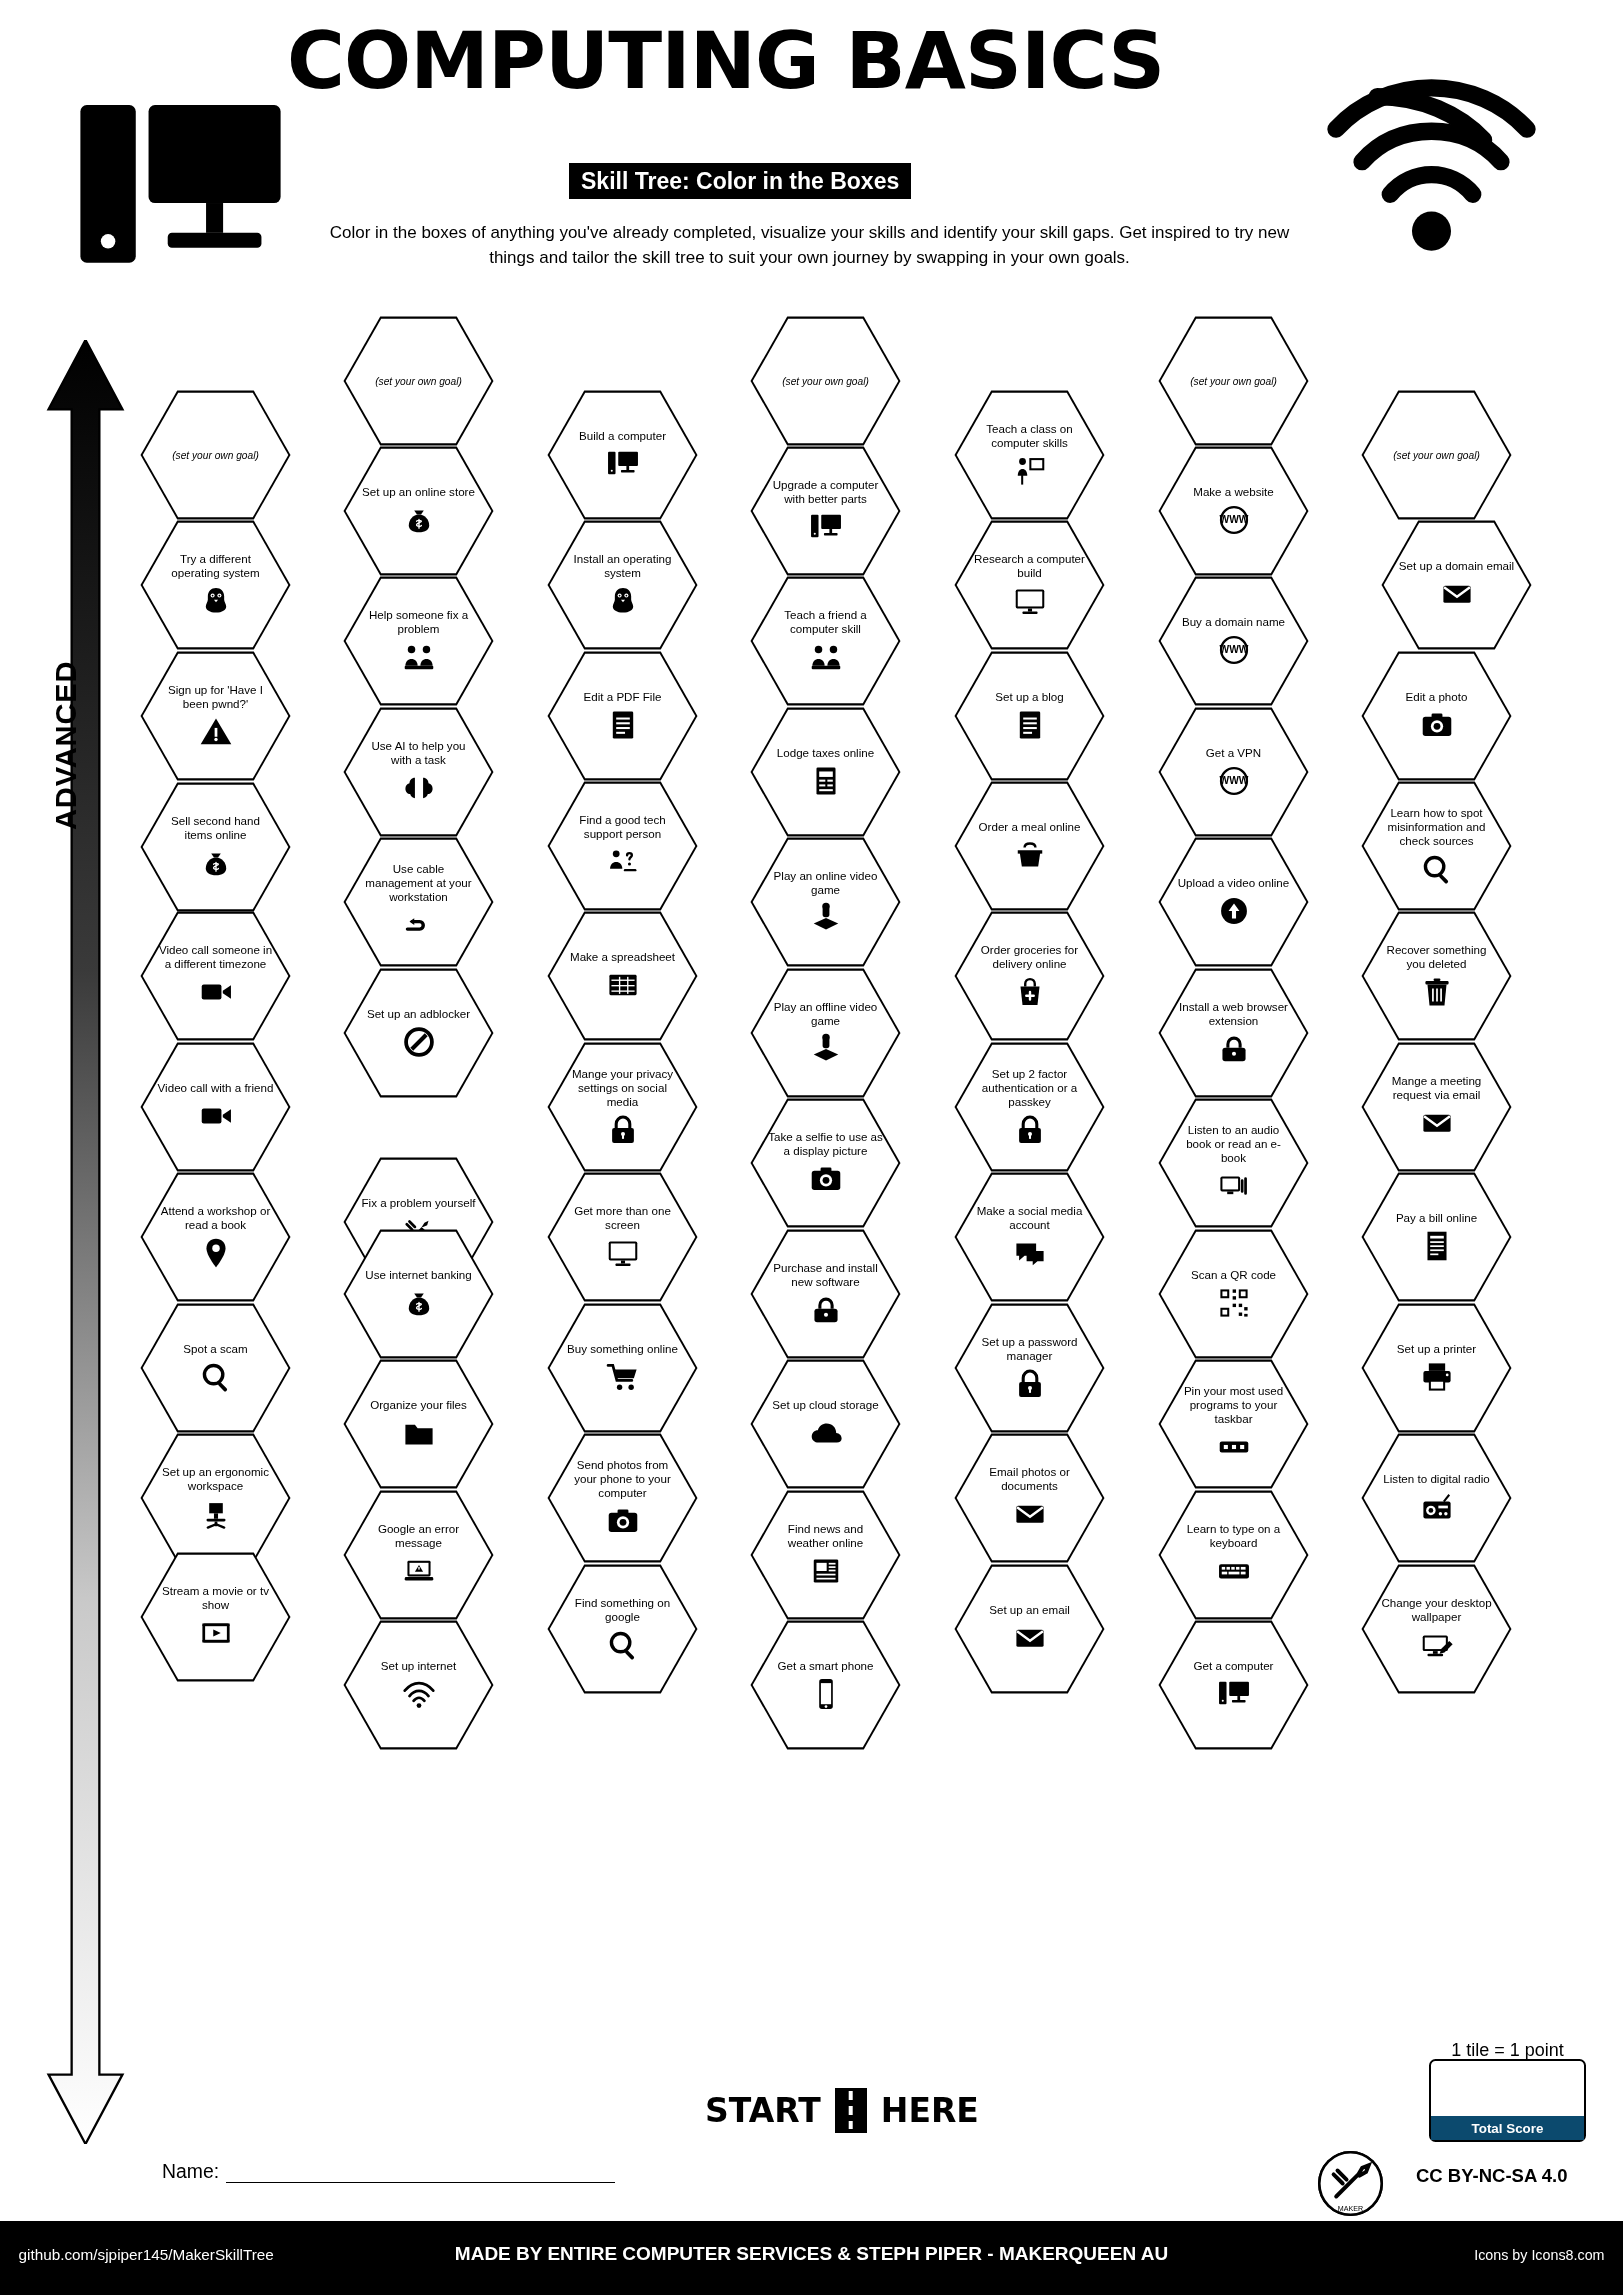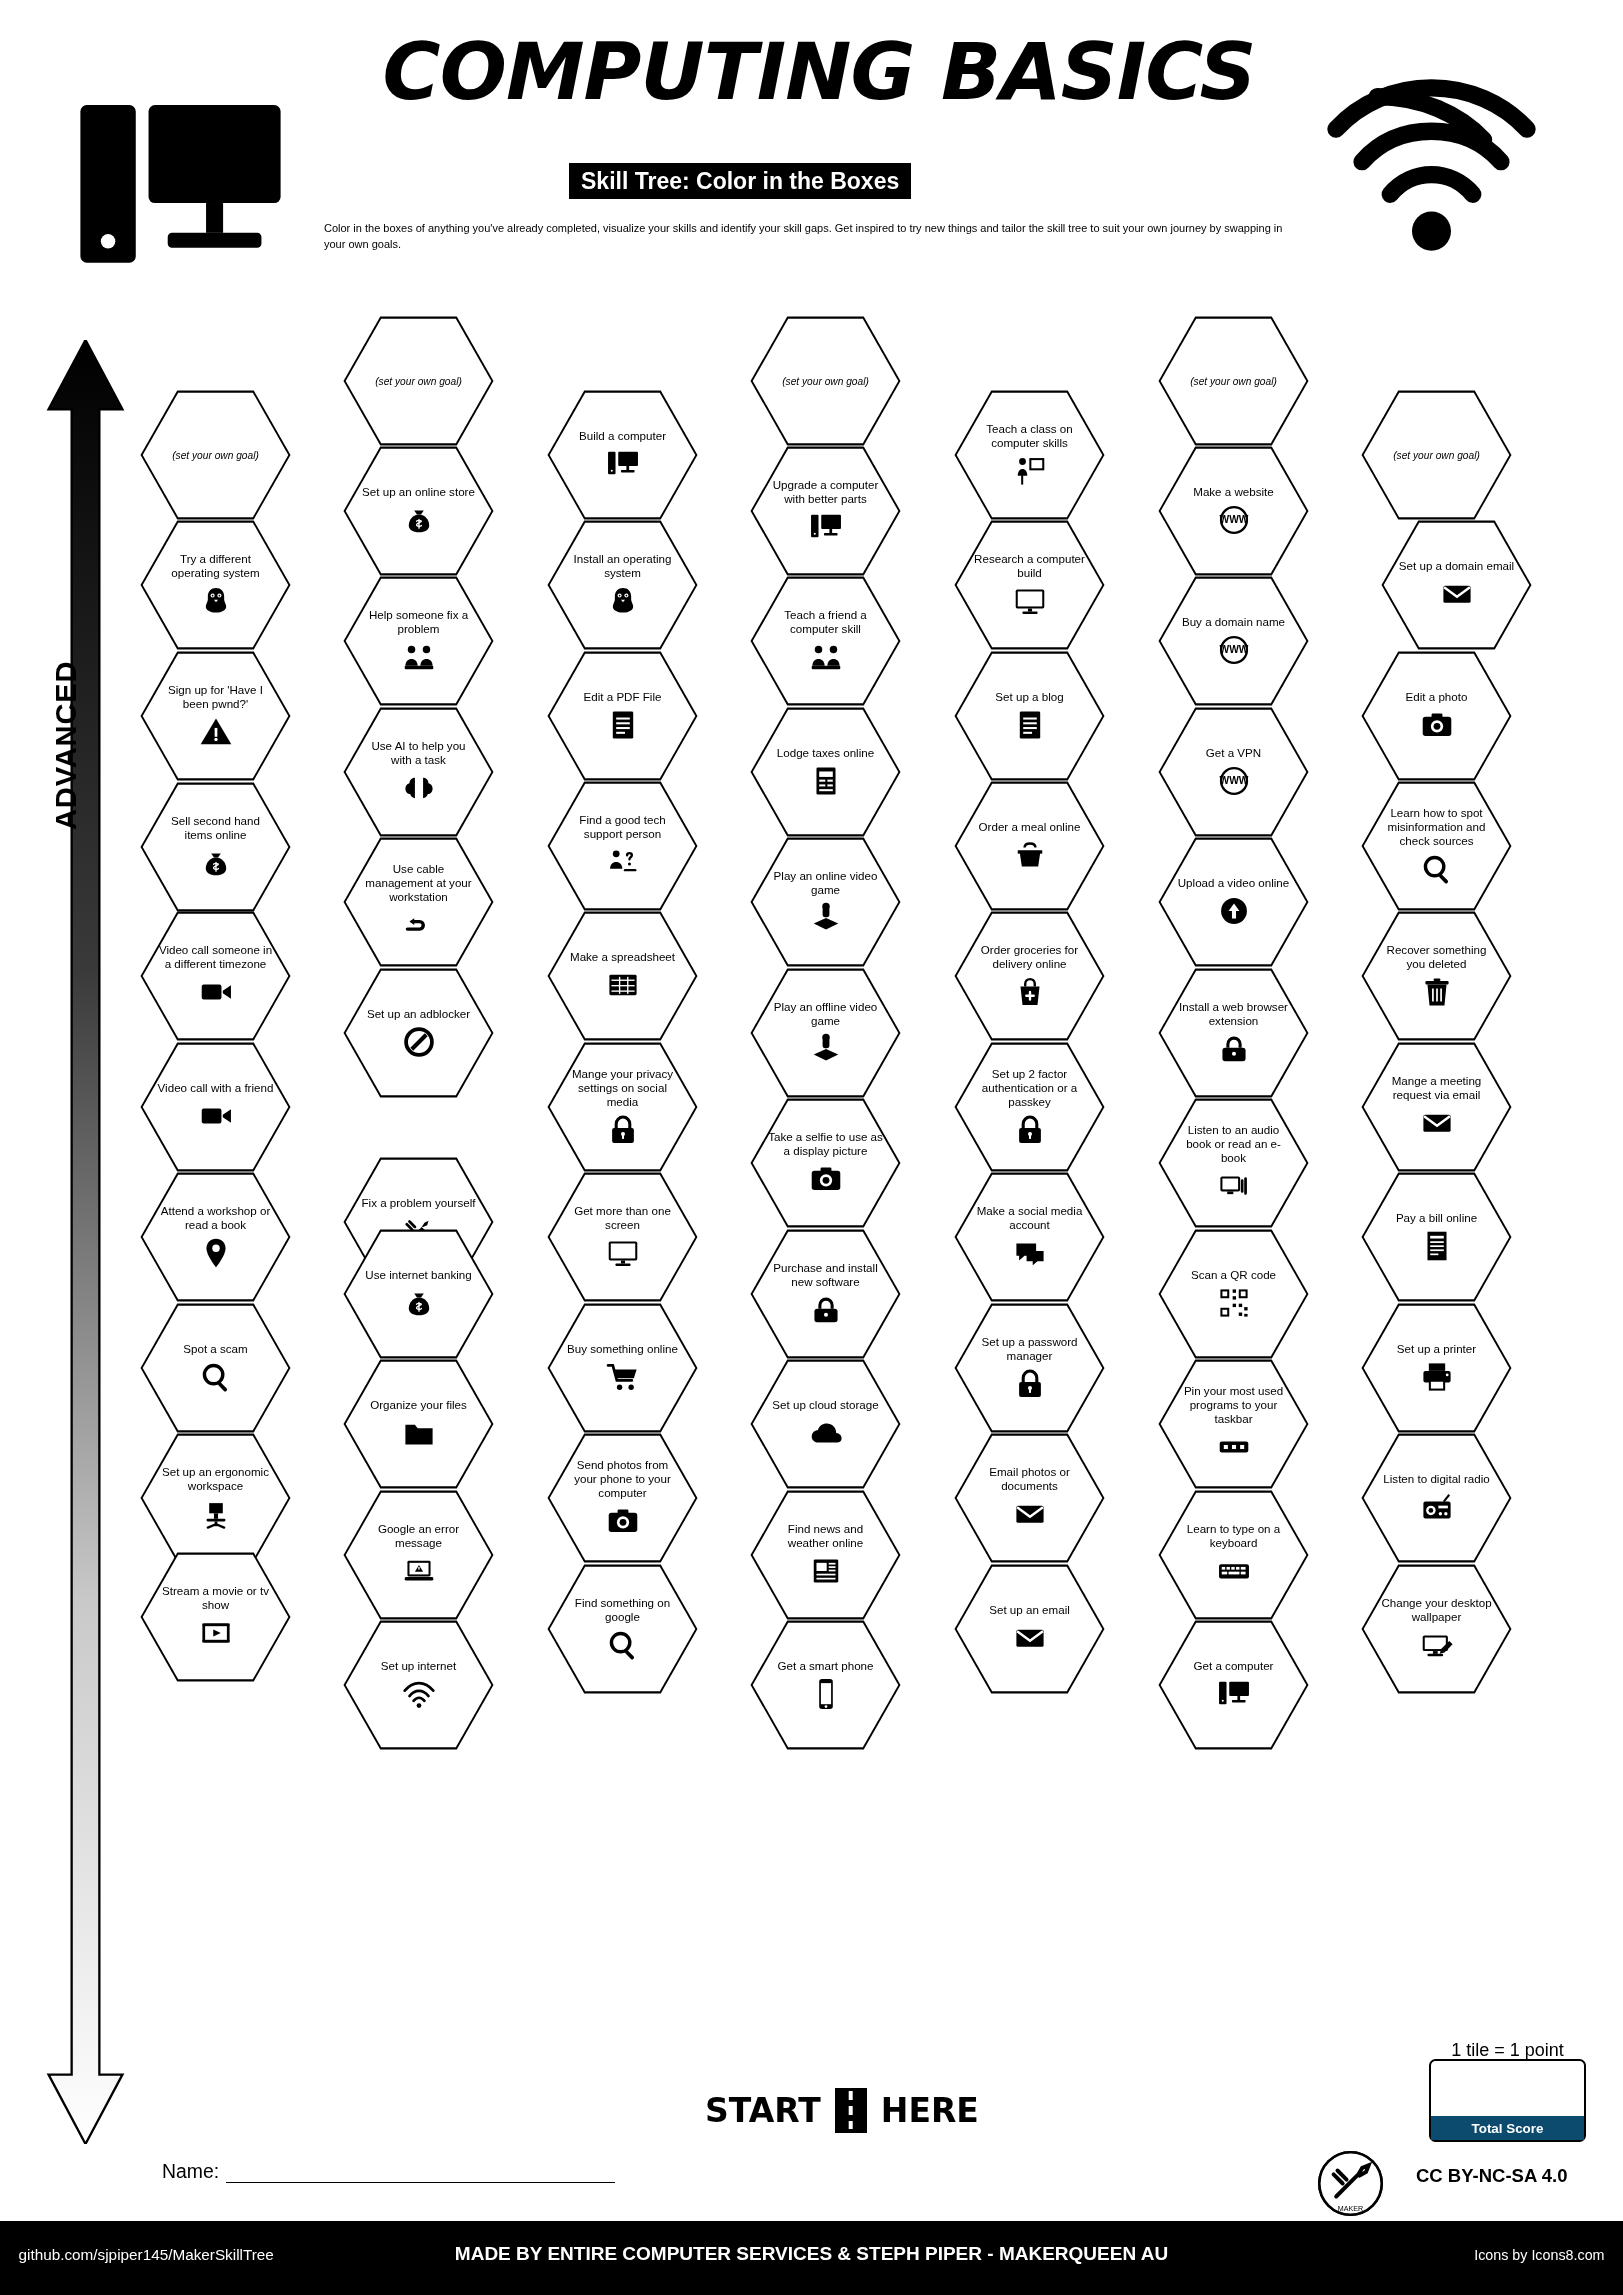--- a/index.html
+++ b/index.html
@@ -1,26 +1,26 @@
 <!DOCTYPE html>
 <html style="font-size:7.4px"><head>
 <meta charset="utf-8">
 <style>
   html,body{margin:0;padding:0;background:#ffffff;}
   body{width:1623px;height:2295px;position:relative;font-family:"Liberation Sans",sans-serif;color:#000;}
   .page{position:relative;width:1623px;height:2295px;overflow:hidden;}
 
   
   .header{position:absolute;left:0;top:0;width:1623px;height:315px;}
-  .title{position:absolute;left:287px;top:26px;width:1064px;text-align:center;
-         font-size:79px;font-weight:bold;letter-spacing:-0.9px;font-family:"DejaVu Sans",sans-serif;font-style:italic;}
+  .title{position:absolute;left:287px;top:15px;width:1064px;
+         font-size:79px;font-weight:bold;letter-spacing:-0.9px;font-family:"DejaVu Sans",sans-serif;}
   .subtitle-band{position:absolute;left:569px;top:163px;background:#000;color:#fff;
                  padding:4.6px 12px;font-size:23px;font-weight:bold;}
-  .blurb{position:absolute;left:324px;top:221px;width:971px;text-align:left;
-         font-size:11px;line-height:1.45;}
+  .blurb{position:absolute;left:324px;top:221px;width:971px;text-align:center;
+         font-size:17px;line-height:1.45;}
 
   
   .hdr-computer{position:absolute;left:74px;top:88px;width:213px;height:213px;}
   
   .hdr-wifi{position:absolute;left:1323px;top:60px;width:217px;height:199px;}
 
   
   .arrow-wrap{position:absolute;left:37px;top:340px;width:97px;height:1804px;}
   .arrow-label{position:absolute;font-size:29px;font-weight:bold;letter-spacing:0.9px;
                transform:rotate(-90deg);transform-origin:left top;white-space:nowrap;}

